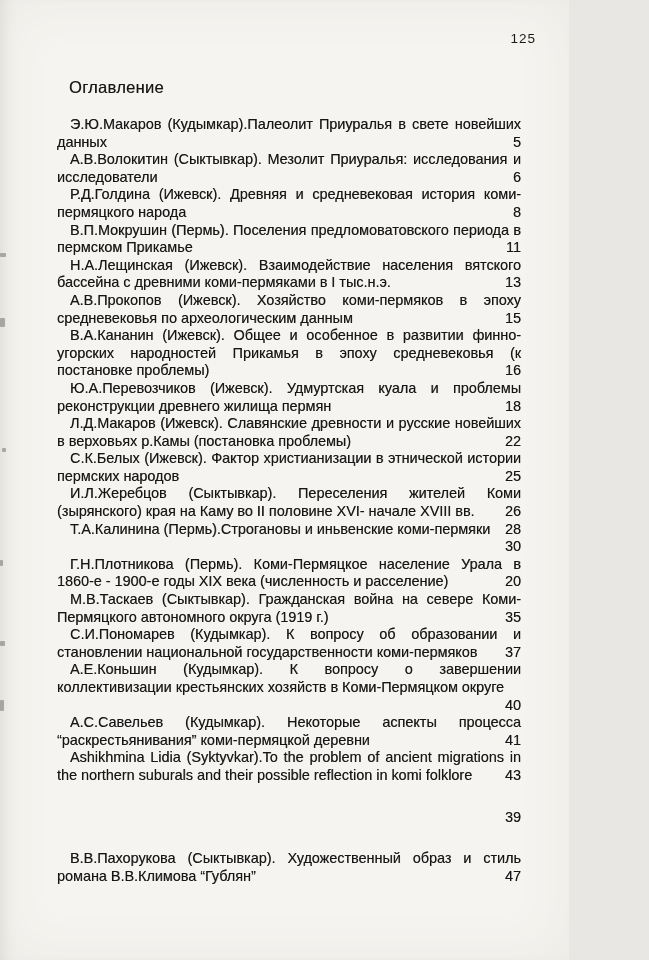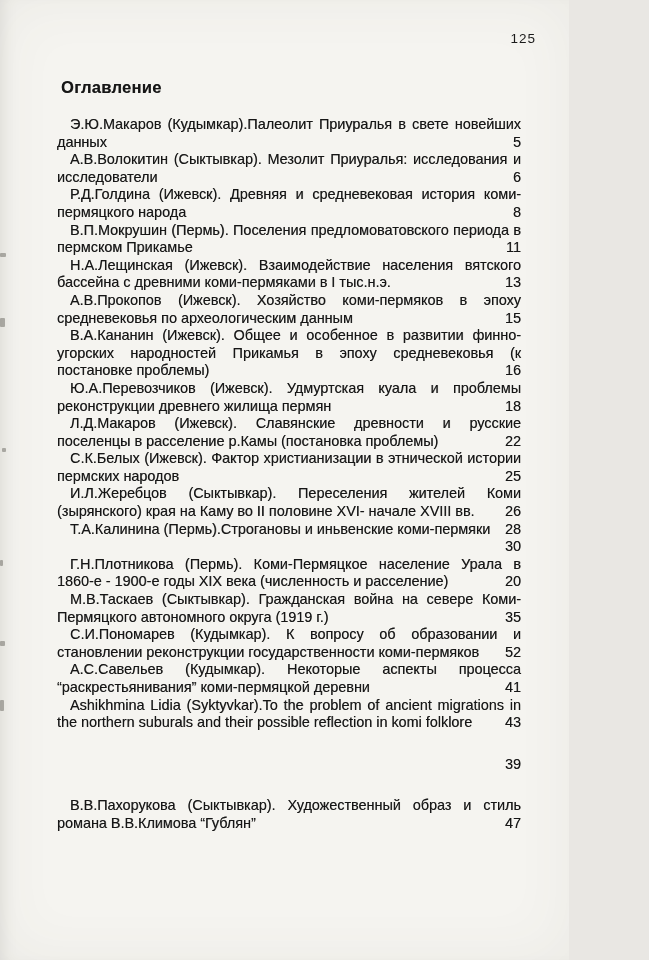--- a/index.html
+++ b/index.html
@@ -45,23 +45,23 @@
     font-size: 13.5px;
     letter-spacing: 1px;
     color: #1b1b1b;
   }
   .content {
     box-sizing: border-box;
     padding: 78px 48px 0 57px;
     text-shadow: 0.3px 0 0 rgba(20,20,20,0.55);
   }
   .page-title {
-    margin: 0 0 19px 4px;
+    margin: 0 0 19px 12px;
     font-size: 16.5px;
-    font-weight: bold;
+    font-weight: normal;
     letter-spacing: 0.3px;
   }
   .toc { font-size: 14.4px; line-height: 17.6px; }
   .section + .section { margin-top: 24px; }
   .section-title {
     margin: 0 0 24px 0;
     text-align: justify;
   }
   .entry {
     margin: 0;
@@ -121,21 +121,21 @@
   </div>
             <div class="entry entry-line">
     <span class="entry-text">В.А.Кананин (Ижевск). Общее и особенное в развитии финно-угорских народностей Прикамья в эпоху средневековья (к постановке проблемы)</span>
     <span class="page-num">16</span>
   </div>
             <div class="entry entry-line">
     <span class="entry-text">Ю.А.Перевозчиков (Ижевск). Удмуртская куала и проблемы реконструкции древнего жилища пермян</span>
     <span class="page-num">18</span>
   </div>
             <div class="entry entry-line">
-    <span class="entry-text">Л.Д.Макаров (Ижевск). Славянские древности и русские поселенцы в расселение р.Камы (постановка проблемы)</span>
+    <span class="entry-text">Л.Д.Макаров (Ижевск). Славянские древности и русские новейших в верховьях р.Камы (постановка проблемы)</span>
     <span class="page-num">22</span>
   </div>
             <div class="entry entry-line">
     <span class="entry-text">С.К.Белых (Ижевск). Фактор христианизации в этнической истории пермских народов</span>
     <span class="page-num">25</span>
   </div>
             <div class="entry entry-line">
     <span class="entry-text">И.Л.Жеребцов (Сыктывкар). Переселения жителей Коми (зырянского) края на Каму во II половине XVI- начале XVIII вв.</span>
     <span class="page-num">26</span>
   </div>
@@ -148,22 +148,26 @@
   </div>
             <div class="entry entry-line">
     <span class="entry-text">Г.Н.Плотникова (Пермь). Коми-Пермяцкое население Урала в 1860-е - 1900-е годы XIX века (численность и расселение)</span>
     <span class="page-num">20</span>
   </div>
             <div class="entry entry-line">
     <span class="entry-text">М.В.Таскаев (Сыктывкар). Гражданская война на севере Коми-Пермяцкого автономного округа (1919 г.)</span>
     <span class="page-num">35</span>
   </div>
             <div class="entry entry-line">
-    <span class="entry-text">С.И.Пономарев (Кудымкар). К вопросу об образовании и становлении реконструкции государственности коми-пермяков</span>
-    <span class="page-num">52</span>
+    <span class="entry-text">С.И.Пономарев (Кудымкар). К вопросу об образовании и становлении национальной государственности коми-пермяков</span>
+    <span class="page-num">37</span>
+  </div>
+            <div class="entry entry-line">
+    <span class="entry-text">А.Е.Коньшин (Кудымкар). К вопросу о завершении коллективизации крестьянских хозяйств в Коми-Пермяцком округе</span>
+    <span class="page-num">40</span>
   </div>
             <div class="entry entry-line">
     <span class="entry-text">А.С.Савельев (Кудымкар). Некоторые аспекты процесса “раскрестьянивания” коми-пермяцкой деревни</span>
     <span class="page-num">41</span>
   </div>
             <div class="entry entry-line">
     <span class="entry-text">Ashikhmina Lidia (Syktyvkar).To the problem of ancient migrations in the northern suburals and their possible reflection in komi folklore</span>
     <span class="page-num">43</span>
   </div>
           </div>

